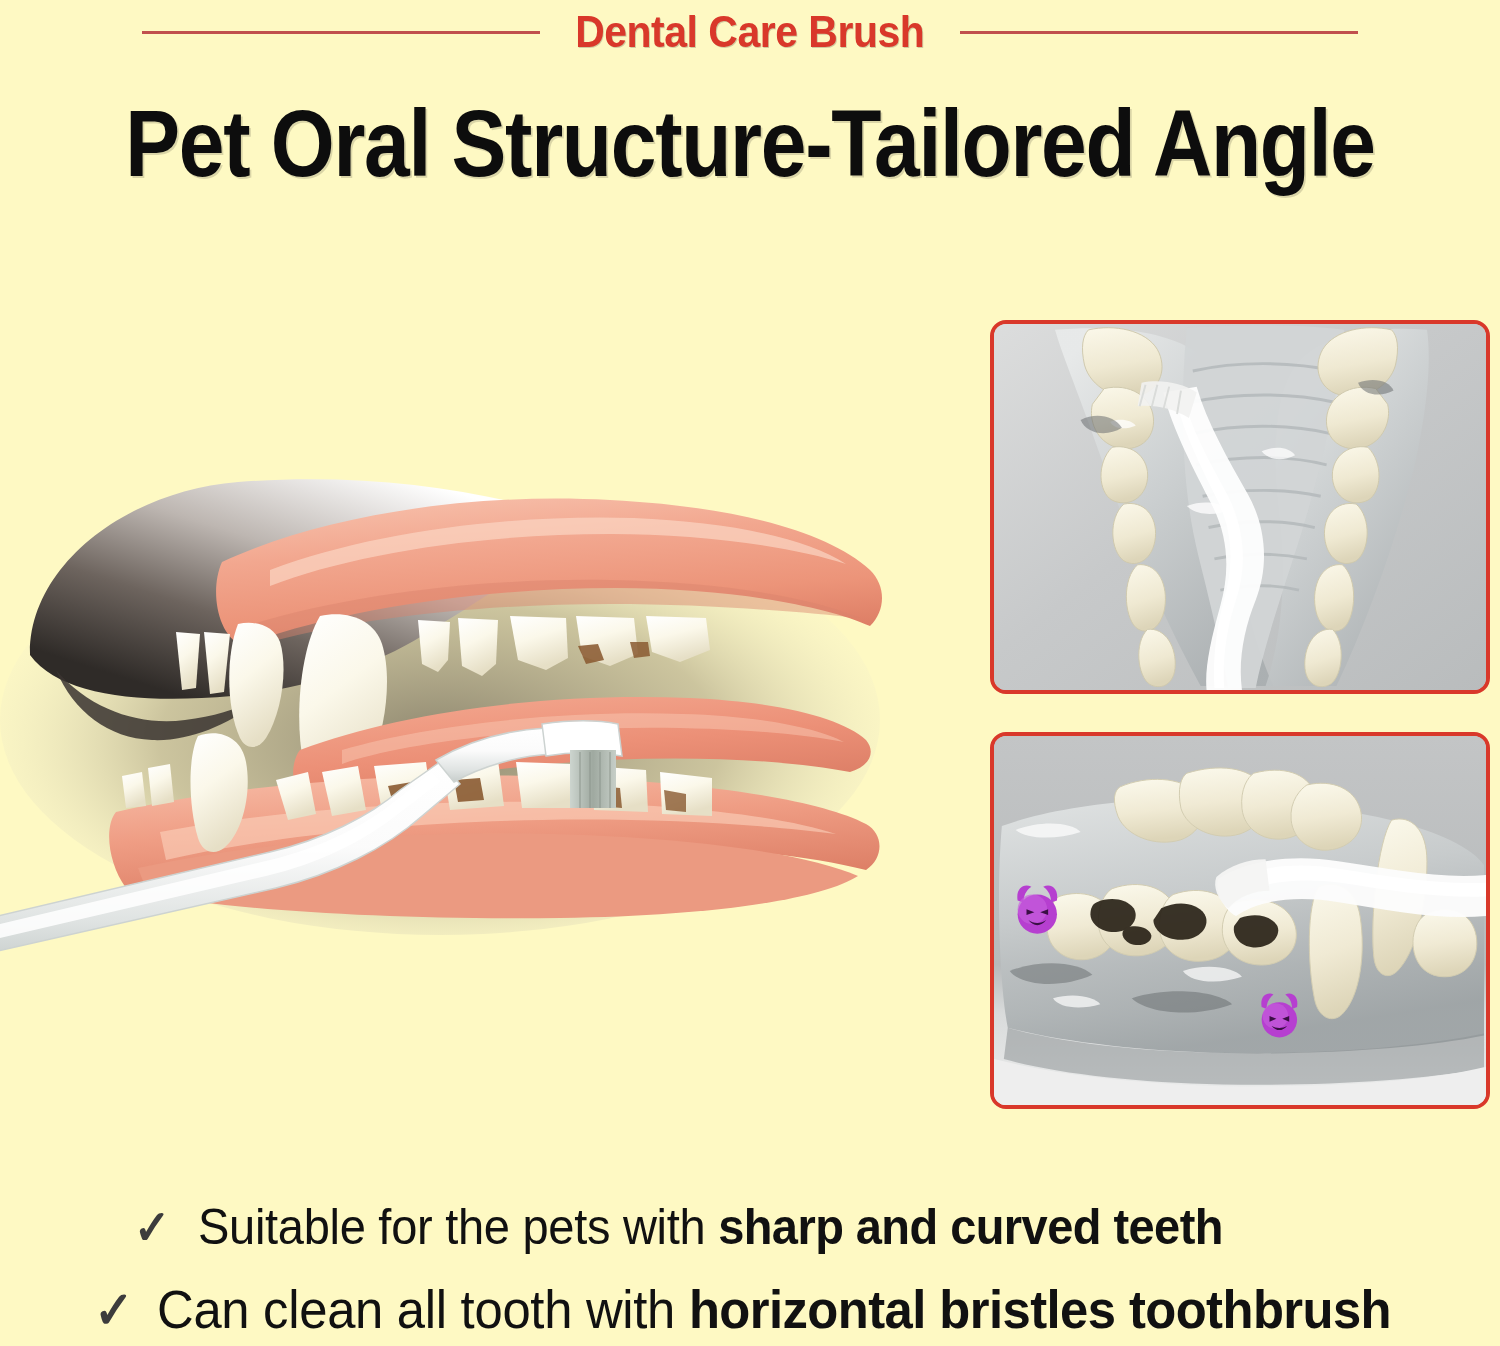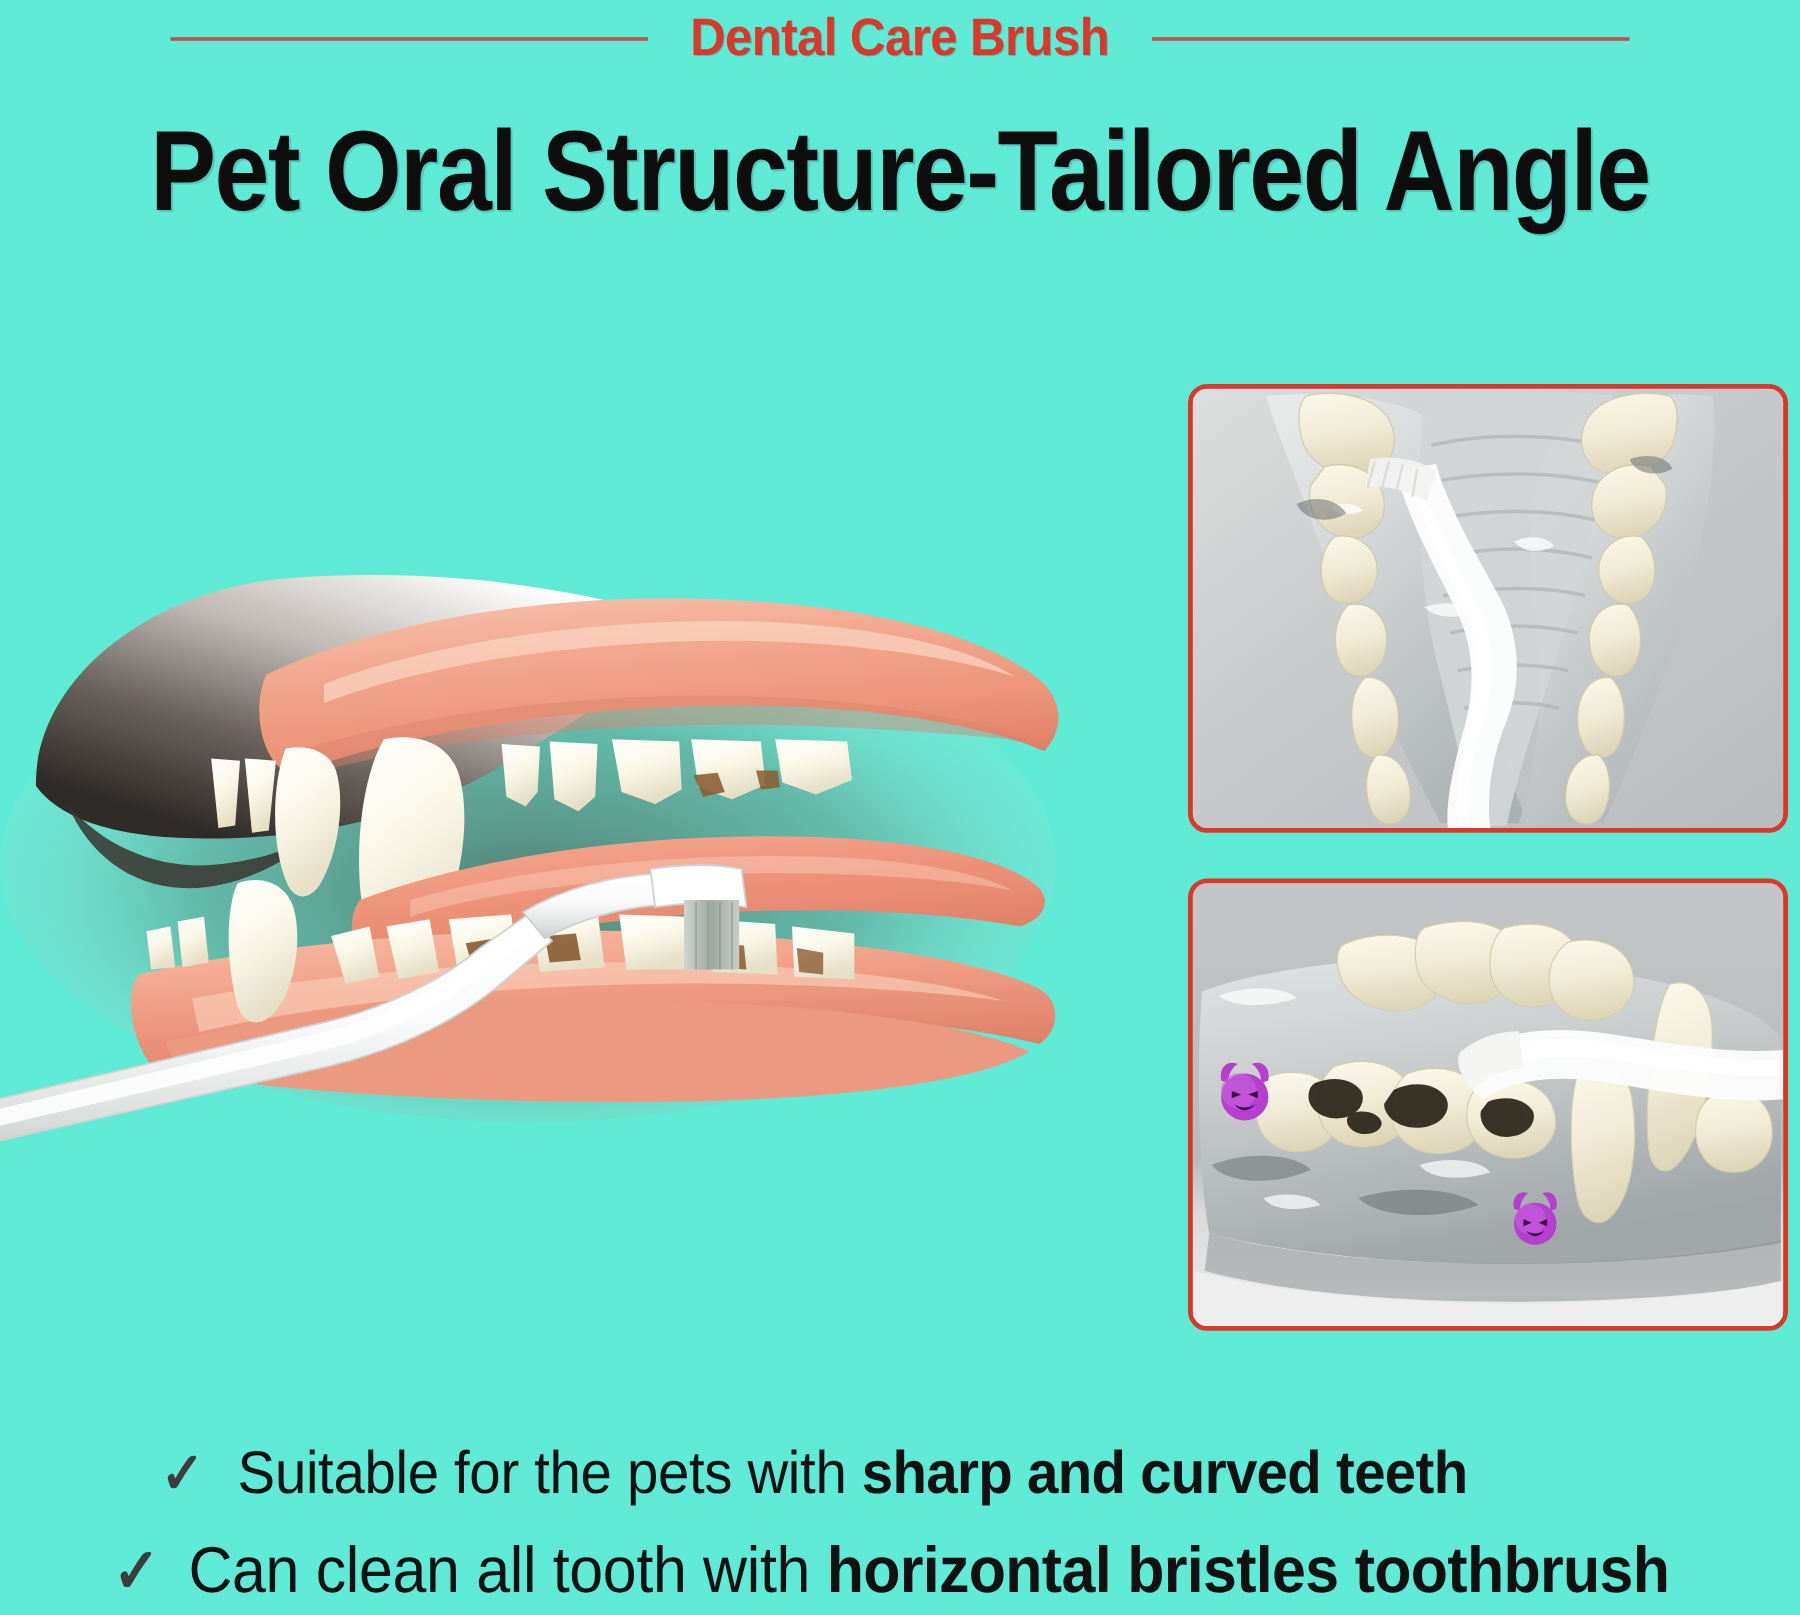--- a/index.html
+++ b/index.html
@@ -7,21 +7,21 @@
     padding: 0;
     background: #ffffff;
   }
   body {
     font-family: "Liberation Sans", sans-serif;
   }
   #page {
     position: relative;
     width: 1500px;
     height: 1346px;
-    background: #5eead4;
+    background: #fef9c3;
     overflow: hidden;
   }
 
   
   #kicker-row {
     position: absolute;
     left: 0;
     top: 0;
     width: 1500px;
     height: 64px;

